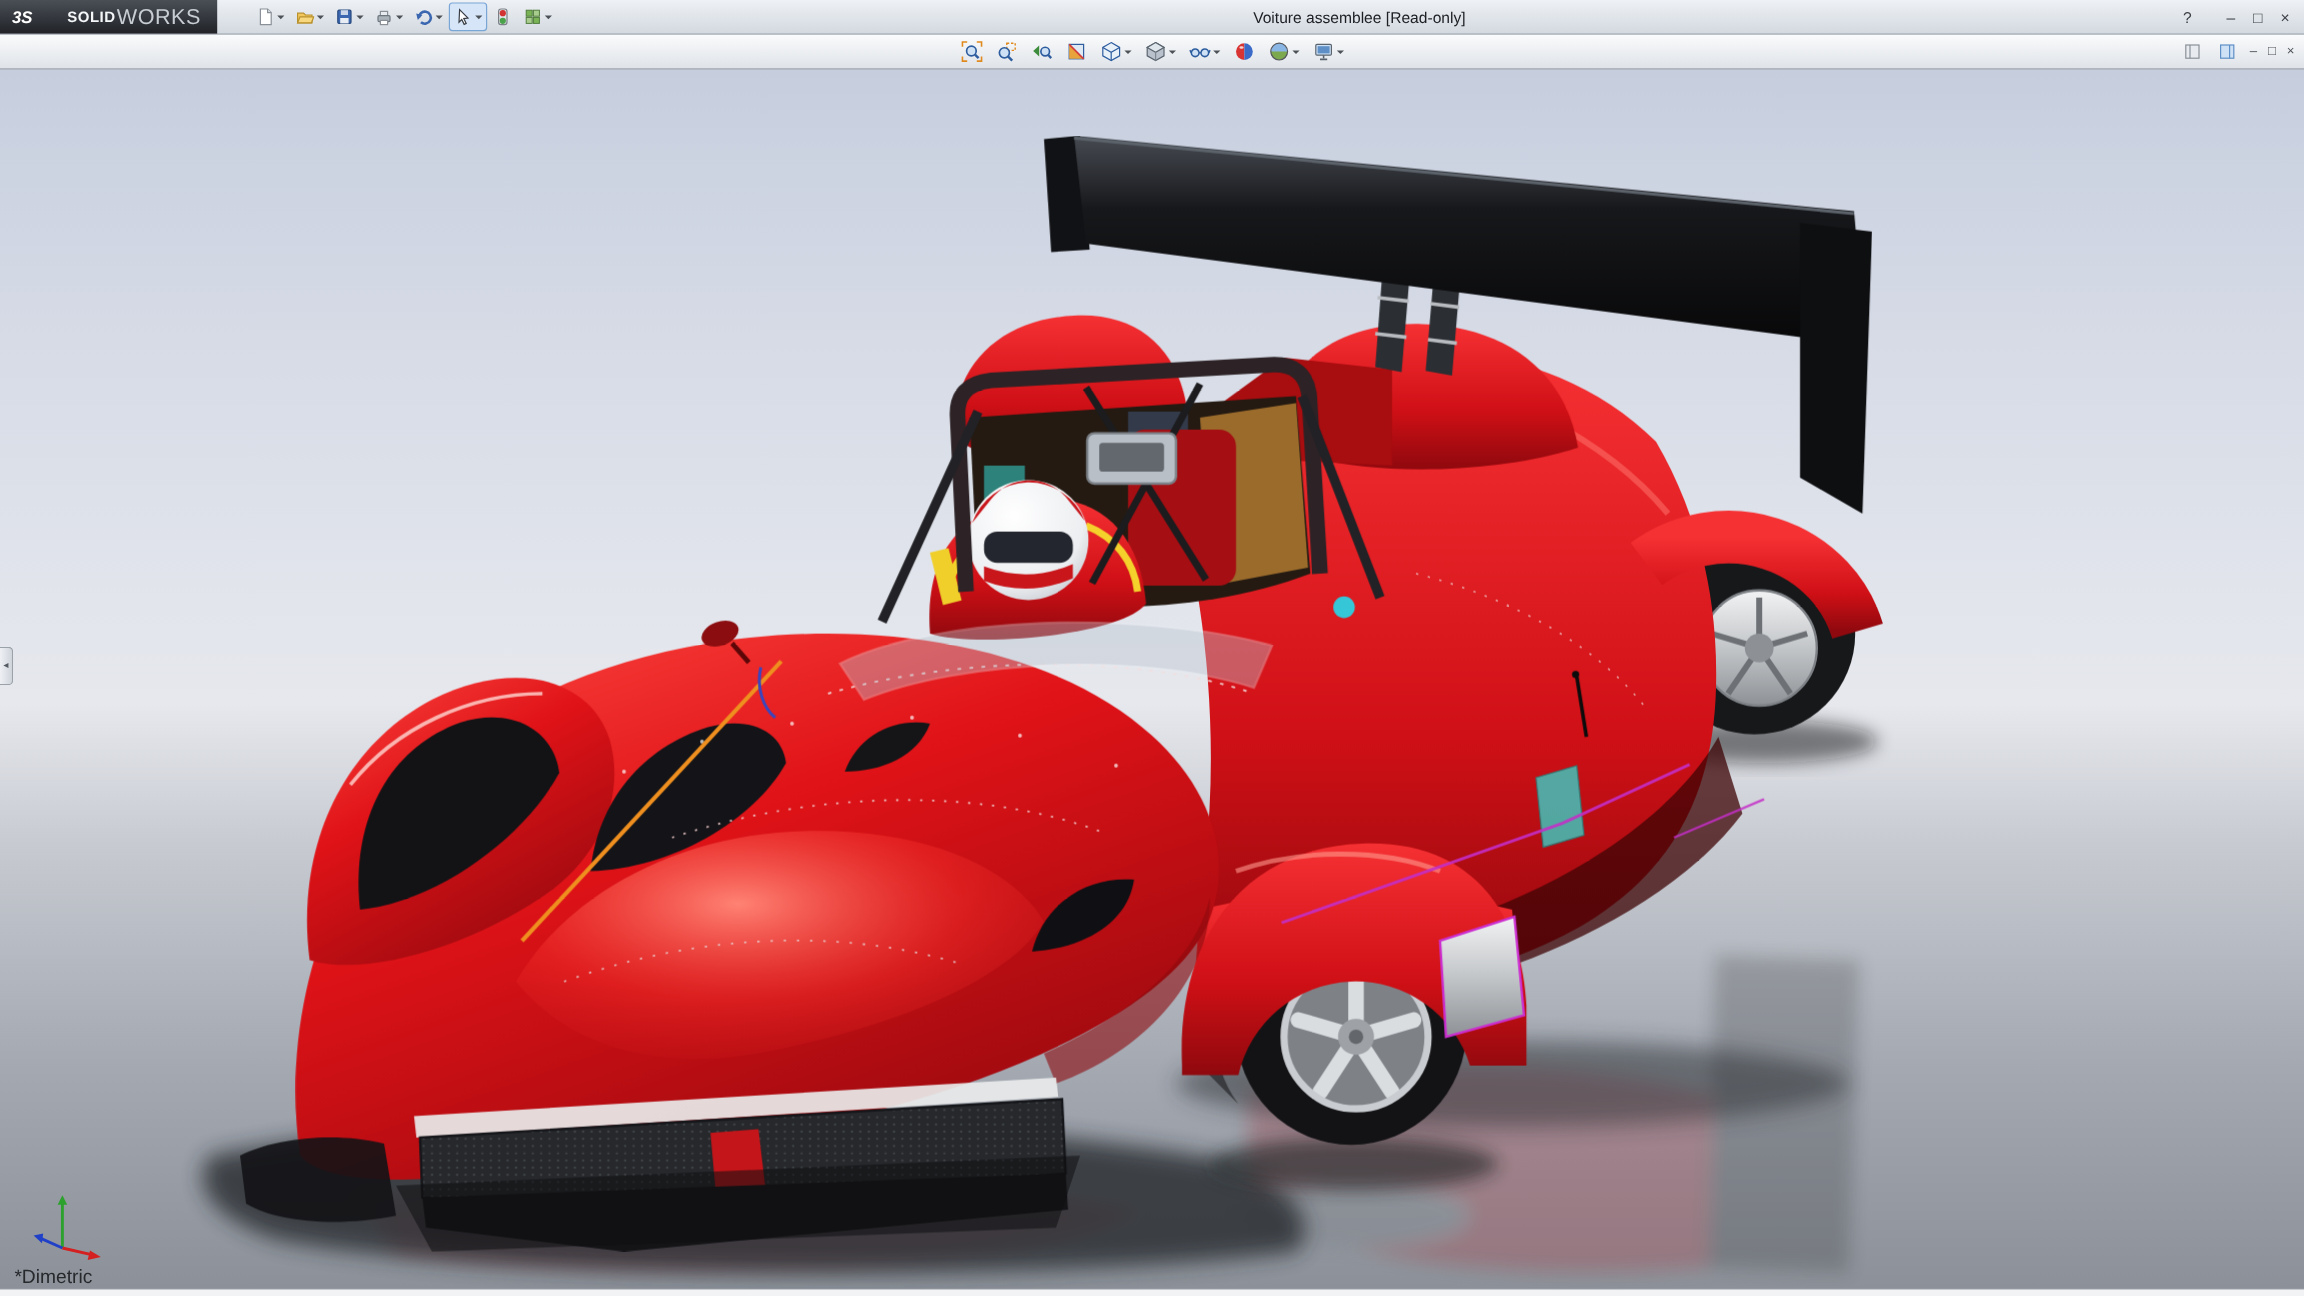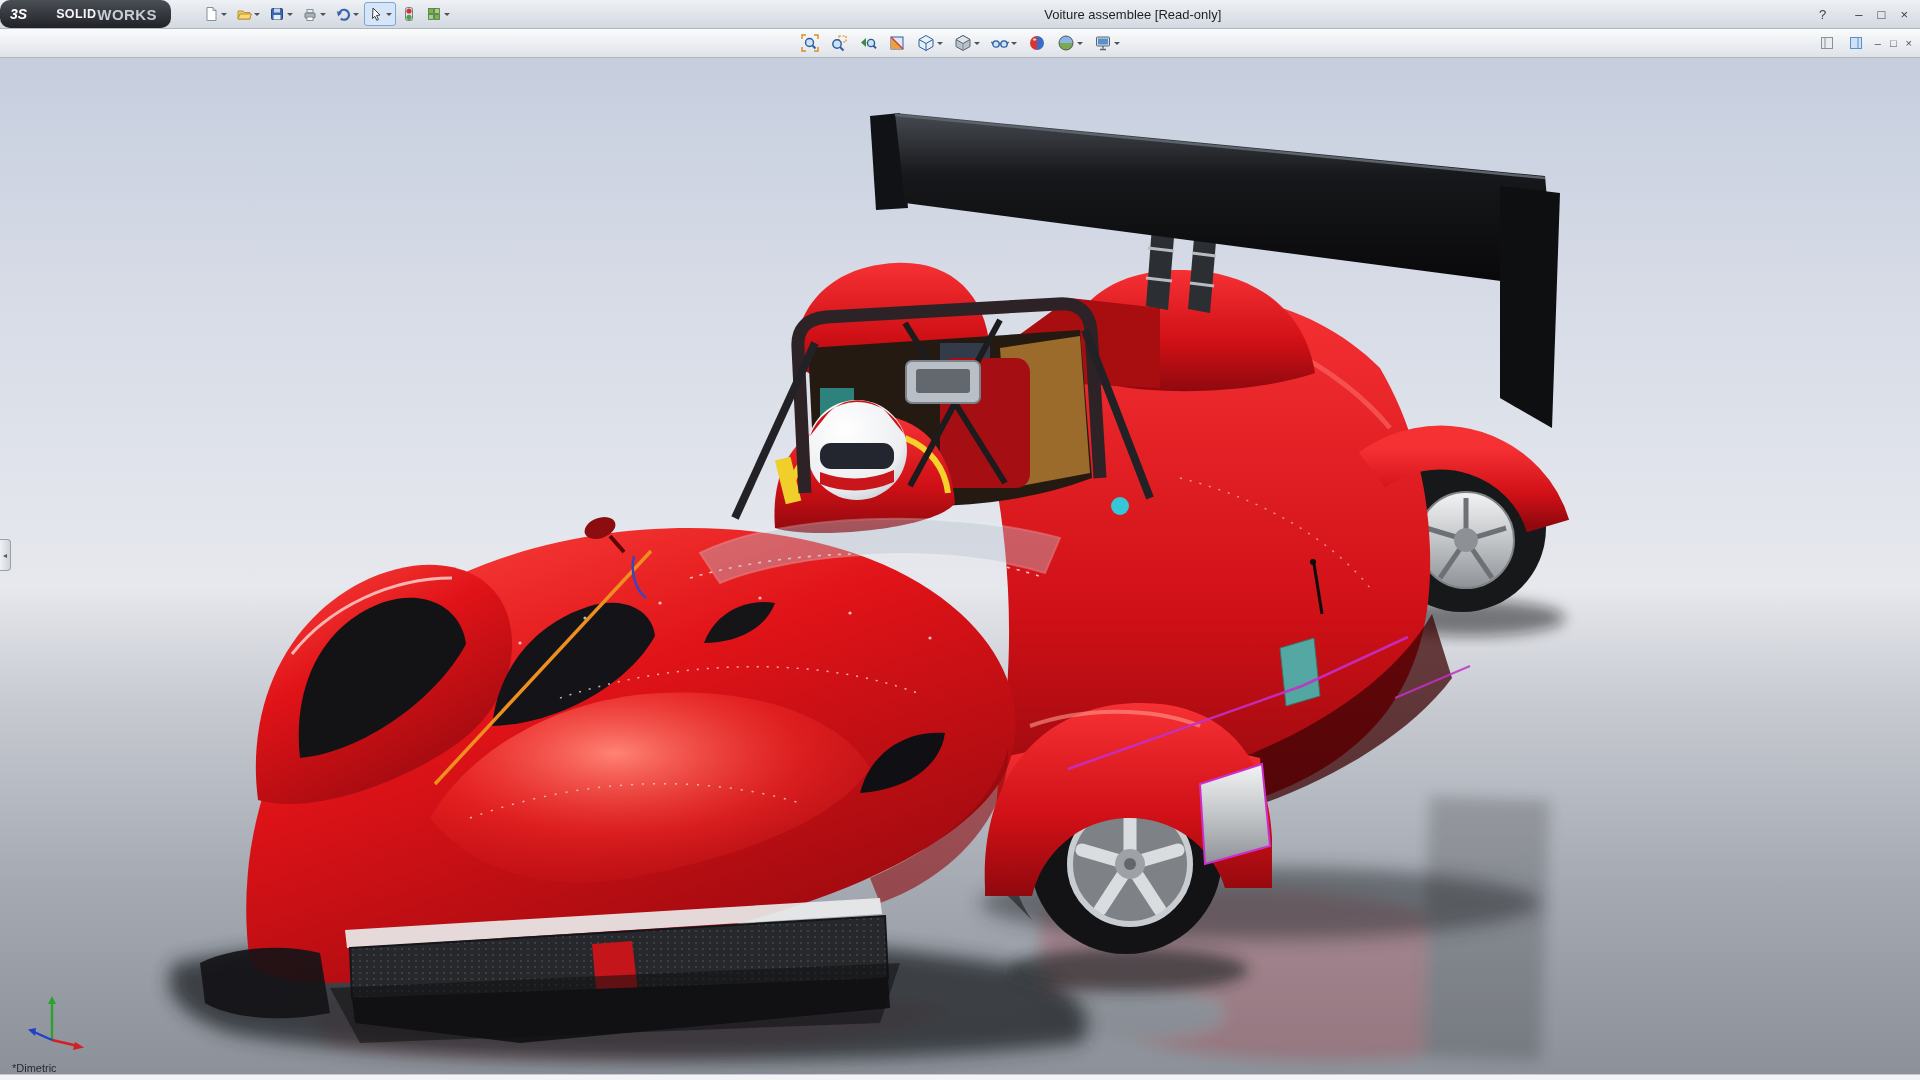--- a/index.html
+++ b/index.html
@@ -12,25 +12,25 @@
   }
 
   
   .titlebar {
     height:29px; display:flex; align-items:center; position:relative;
     background:linear-gradient(#eef1f5,#d3d9e0);
     border-bottom:1px solid #b2b8c0;
   }
   .logo {
     height:100%; background:linear-gradient(#4a4f56,#202227);
-    display:flex; align-items:center; gap:7px; padding:0 14px 0 10px;border-radius:10px;
+    display:flex; align-items:center; gap:7px; padding:0 14px 0 10px;
   }
   .logo .mark { color:#fff; font-weight:bold; font-style:italic; font-size:14px; }
   .logo .brand-b { color:#f4f6f8; font-weight:bold; font-size:12.5px; letter-spacing:.4px;margin-left:22px; }
-  .logo .brand-l { color:#c8cdd4; font-weight:bold; font-size:15px; letter-spacing:.4px; margin-left:-6px; }
+  .logo .brand-l { color:#c8cdd4; font-weight:normal; font-size:18px; letter-spacing:.4px; margin-left:-6px; }
   .main-toolbar { display:flex; align-items:center; gap:1px; margin-left:28px; }
   .tbtn {
     height:24px; padding:2px 3px; display:flex; align-items:center; gap:2px;
     border:1px solid transparent; border-radius:3px; cursor:default;
   }
   .tbtn.active { background:#d6e6f8; border-color:#7aa6d6; }
   .tbtn svg { display:block; }
   .caret {
     width:0; height:0; border:3px solid transparent; border-top-color:#4c5258;
     margin-top:4px;
@@ -68,21 +68,21 @@
   .scene { position:absolute; left:0; top:0; }
   .collapse-tab {
     position:absolute; left:0; top:481px; width:11px; height:32px;
     background:linear-gradient(90deg,#eef0f4,#cfd4db);
     border:1px solid #9ba1a9; border-left:none; border-radius:0 4px 4px 0;
     display:flex; align-items:center; justify-content:center;
     font-size:7px; color:#555b62; cursor:default;
   }
   .orientation {
     position:absolute; left:12px; bottom:0px;
-    font-size:11px; color:#26282c;
+    font-size:16px; color:#26282c;
   }
   .triad { position:absolute; left:22px; bottom:22px; }
 
   
   .statusbar { height:6px; background:#f2f3f5; border-top:1px solid #c6cacf; }
 </style>
 </head>
 <body>
 
 <header class="titlebar">

